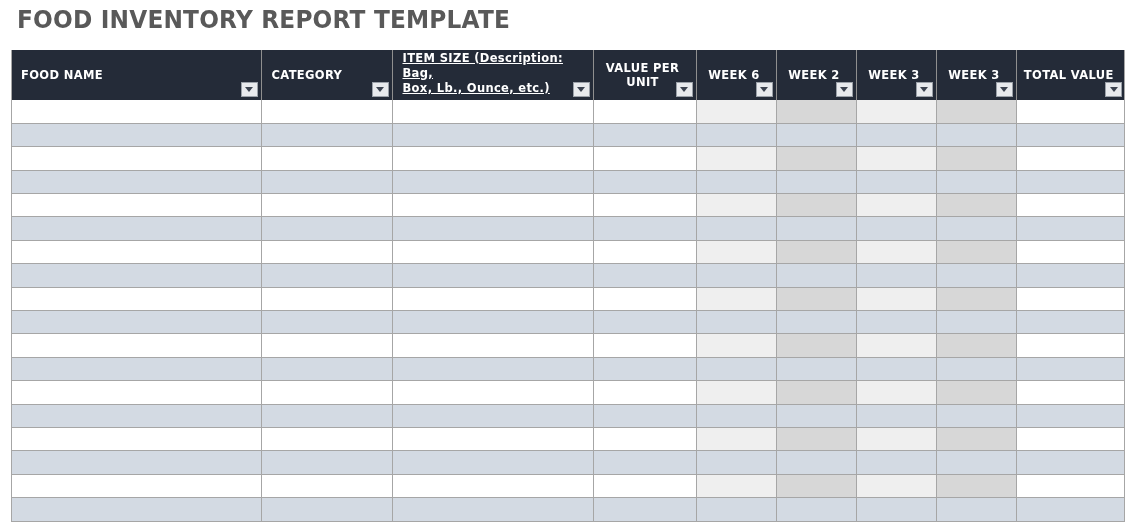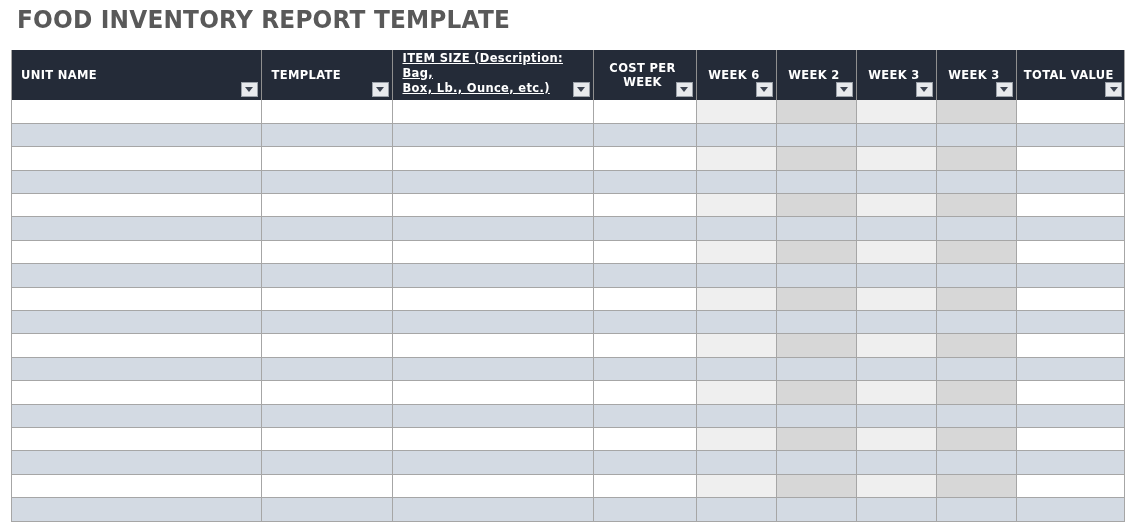--- a/index.html
+++ b/index.html
@@ -162,39 +162,39 @@
           <col style="width: 103px;">
           <col style="width: 80px;">
           <col style="width: 80px;">
           <col style="width: 80px;">
           <col style="width: 80px;">
           <col style="width: 109px;">
         </colgroup>
       <thead>
         <tr id="inv-head-row">
             <th>
-              <span class="hdr-text">UNIT NAME</span>
+              <span class="hdr-text">FOOD NAME</span>
               <span class="filter-btn">
                 <span class="tri"></span>
               </span>
             </th>
             <th>
-              <span class="hdr-text">TEMPLATE</span>
+              <span class="hdr-text">CATEGORY</span>
               <span class="filter-btn">
                 <span class="tri"></span>
               </span>
             </th>
             <th class="two-line">
               <span class="hdr-text">ITEM SIZE (Description: Bag,<br>Box, Lb., Ounce, etc.)</span>
               <span class="filter-btn">
                 <span class="tri"></span>
               </span>
             </th>
             <th class="center">
-              <span class="hdr-text">COST PER WEEK</span>
+              <span class="hdr-text">VALUE PER UNIT</span>
               <span class="filter-btn">
                 <span class="tri"></span>
               </span>
             </th>
             <th class="center">
               <span class="hdr-text">WEEK 6</span>
               <span class="filter-btn">
                 <span class="tri"></span>
               </span>
             </th>

